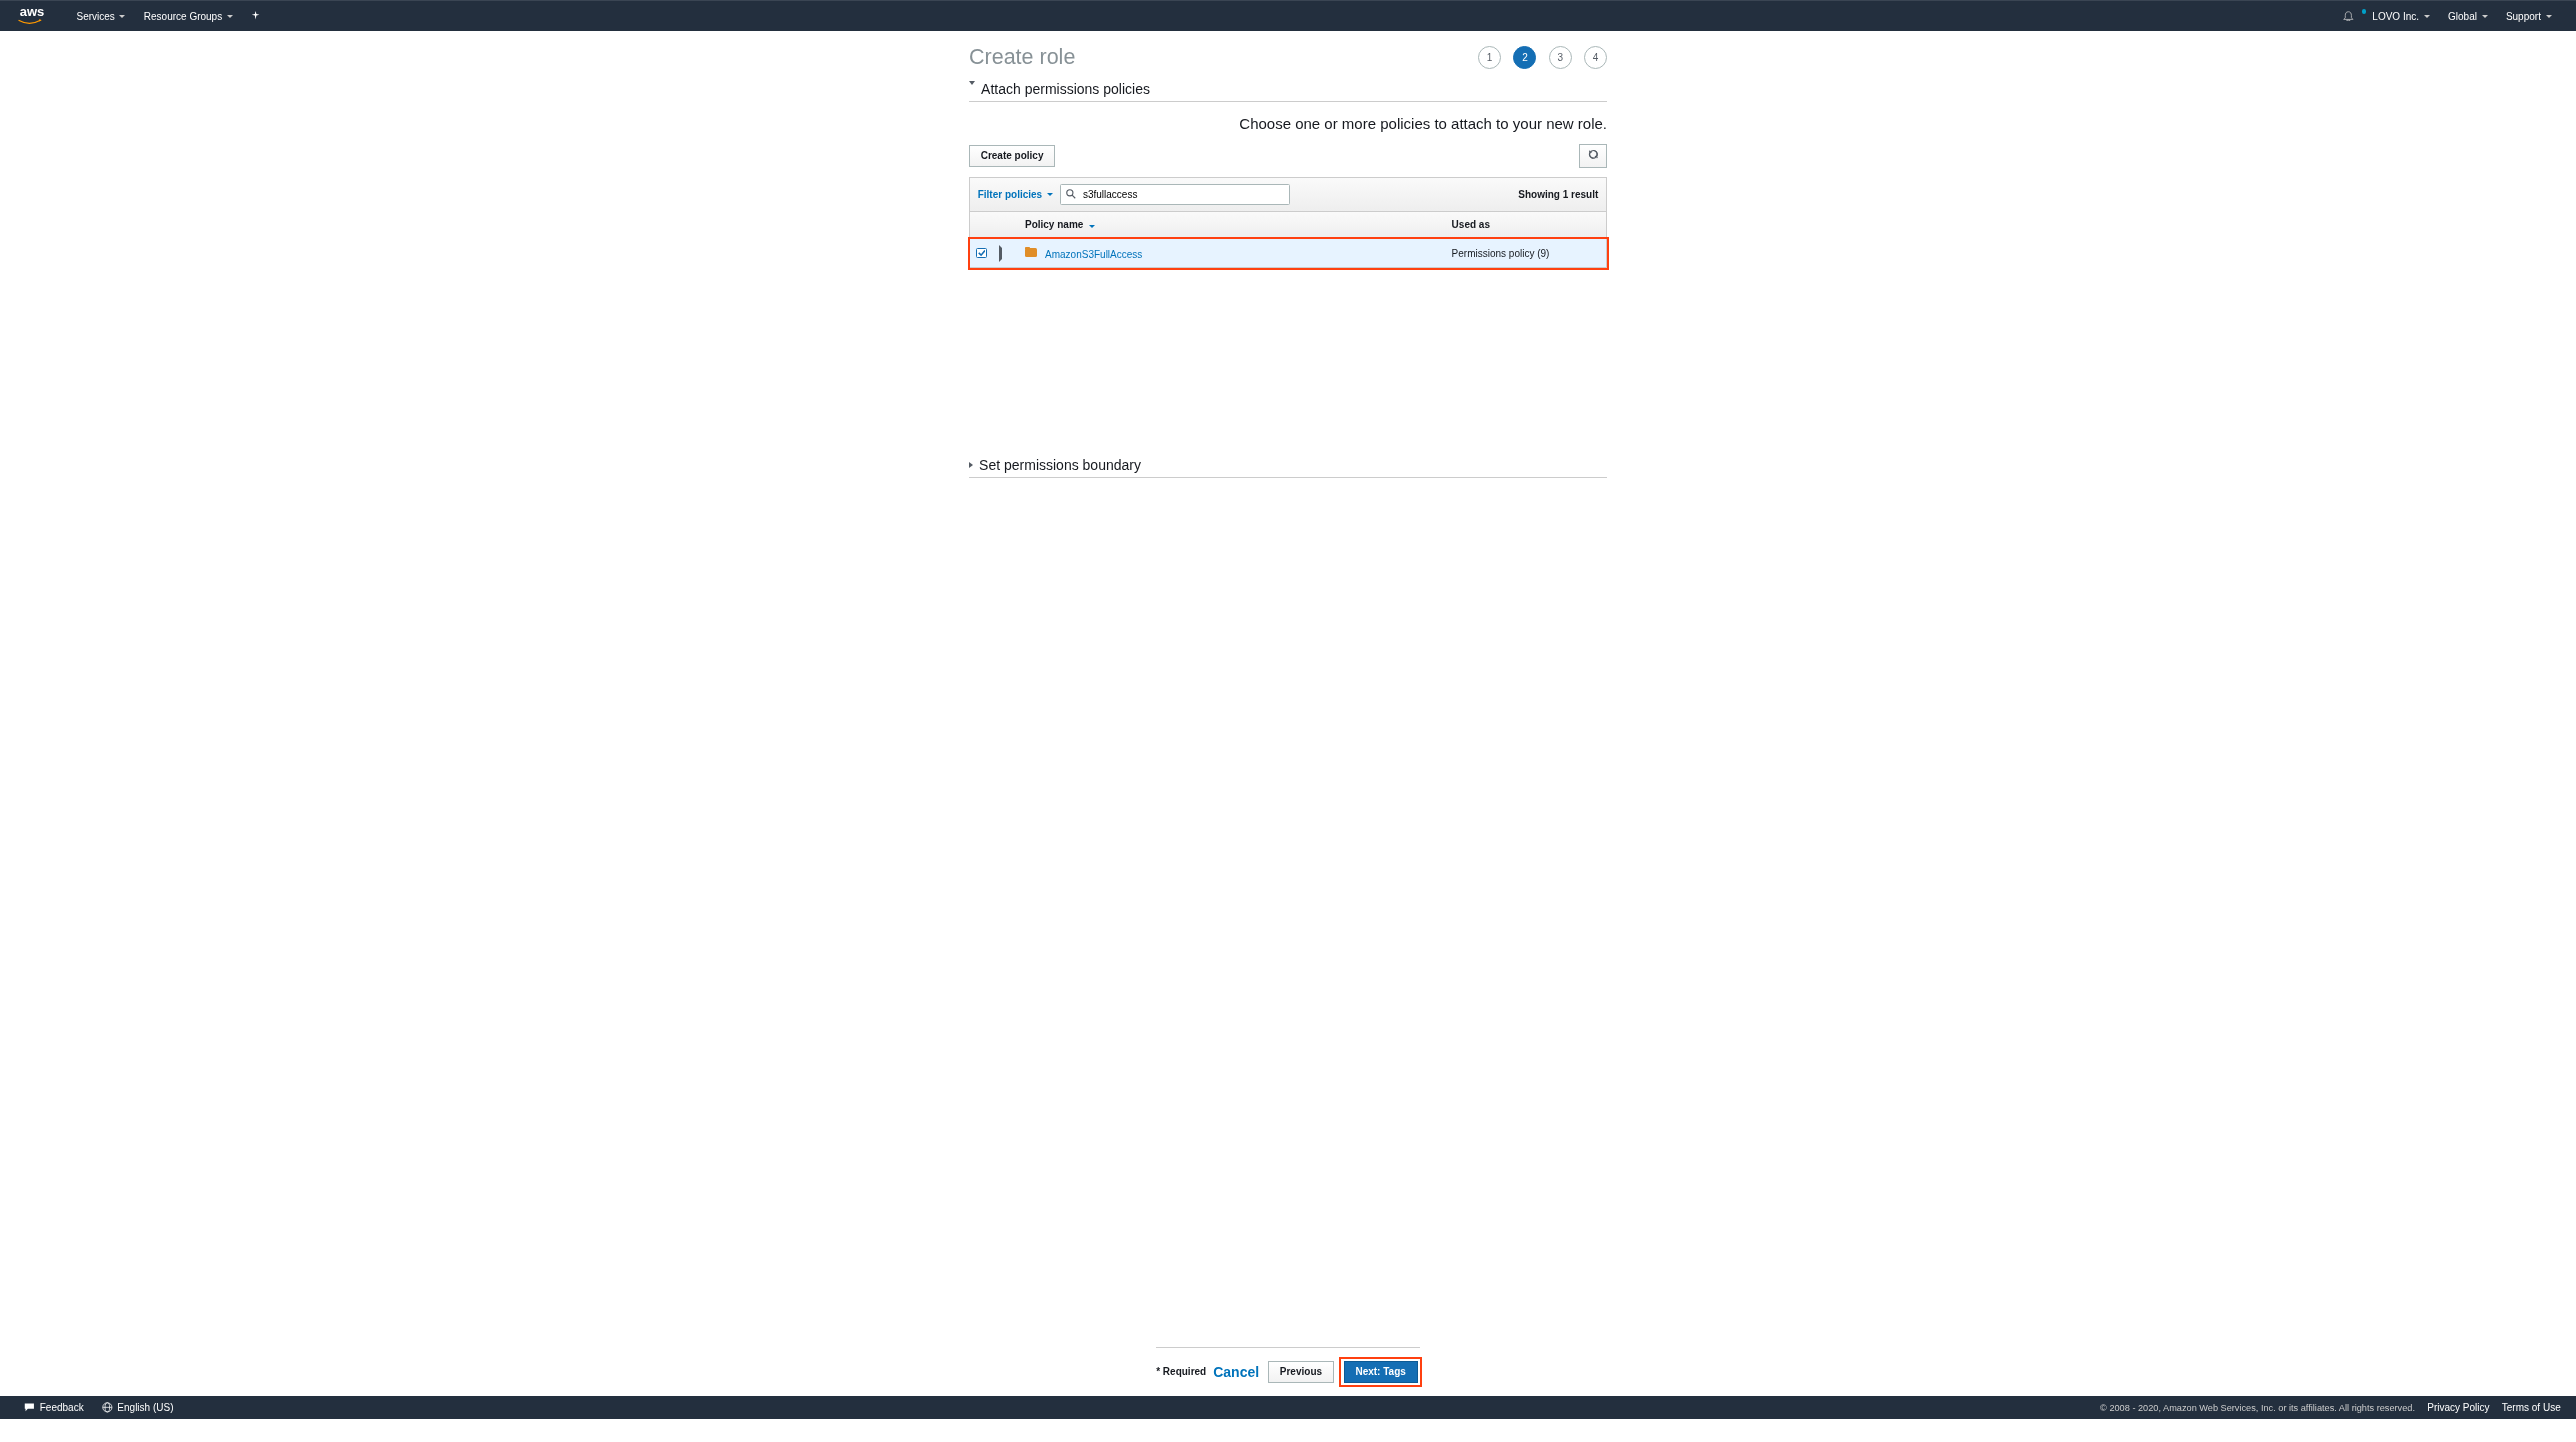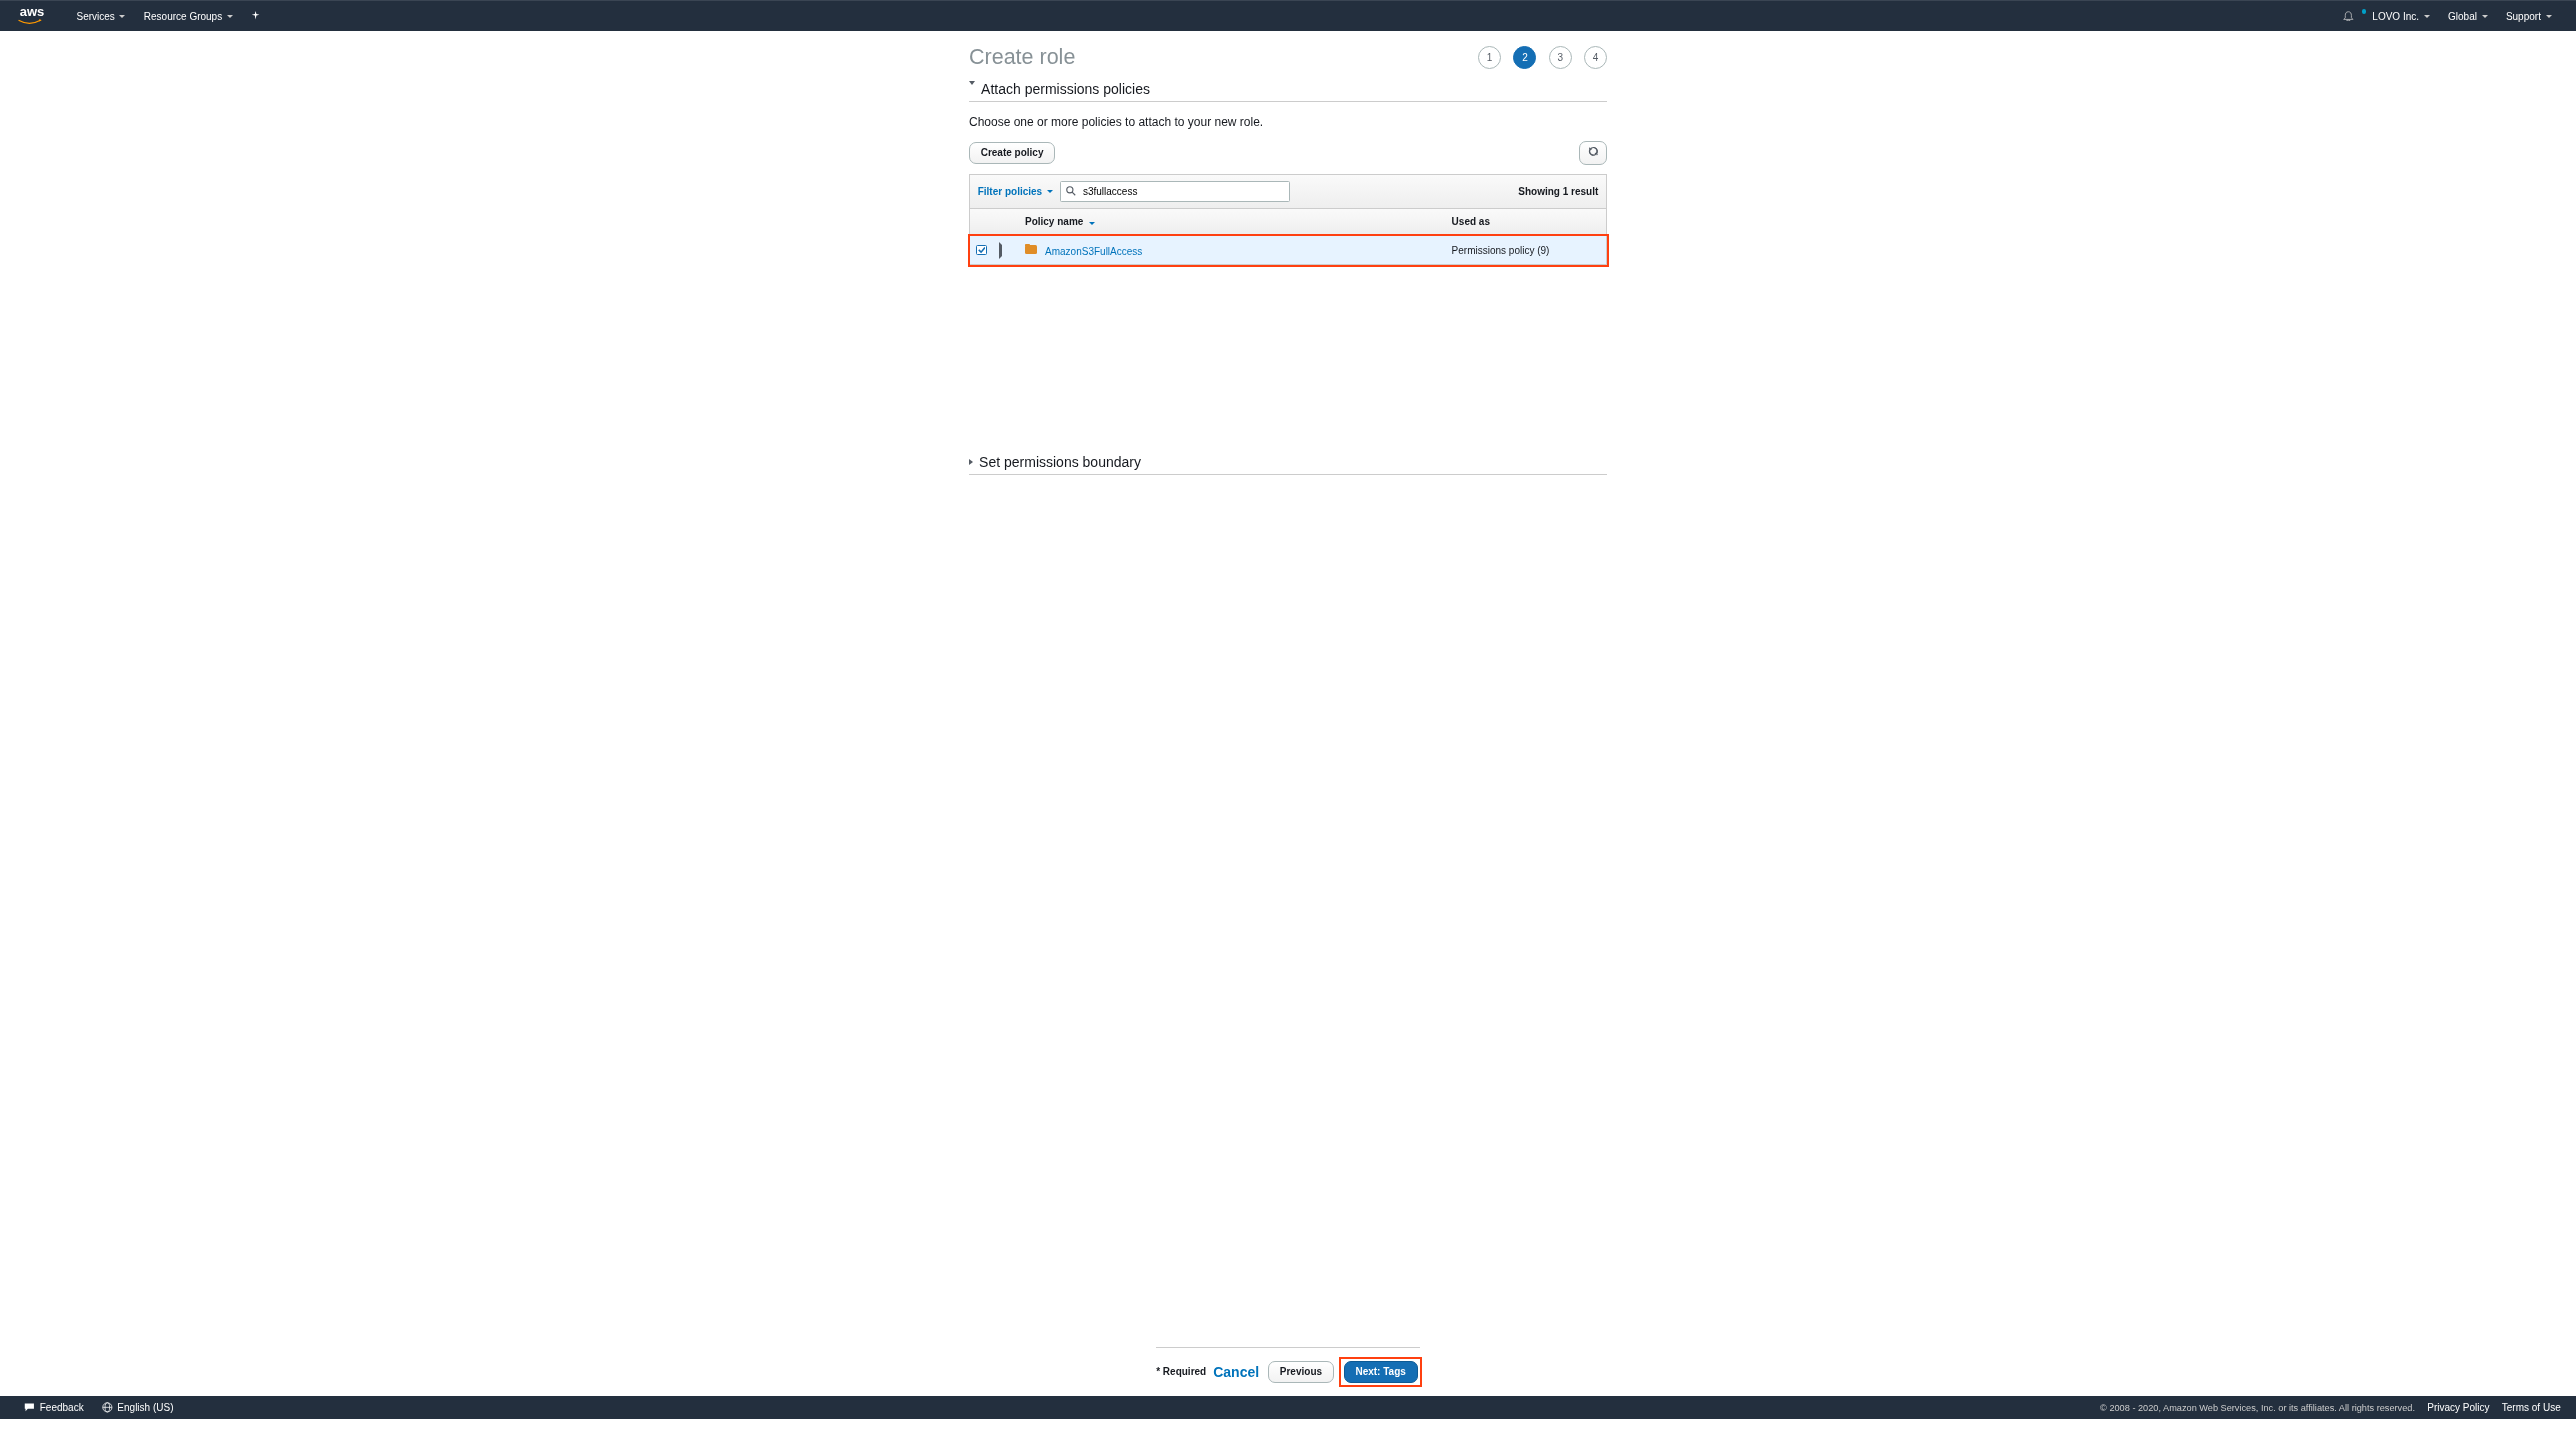--- a/index.html
+++ b/index.html
@@ -13,23 +13,23 @@
 .caret-down.white { border-top-color: #ccc; }
 .page { max-width: 638px; margin: 0 auto; padding: 14px 0 0 0; }
 .page-title { font-size: 21.5px; color: #879196; font-weight: 400; margin-bottom: 6.1px; display: flex; align-items: center; }
 .steps { display: flex; gap: 12.3px; margin-left: auto; }
 .step { width: 23px; height: 23px; border-radius: 50%; border: 0.8px solid #aab7b8; display: flex; align-items: center; justify-content: center; font-size: 10px; color: #545b64; cursor: pointer; }
 .step.active { background: #146eb4; border-color: #146eb4; color: #fff; }
 .section-header { display: flex; align-items: flex-start; gap: 6.1px; font-size: 14px; color: #16191f; padding: 4.6px 0; border-bottom: 0.8px solid #ccc; }
 .tri-down { width: 0; height: 0; border-left: 3.8px solid transparent; border-right: 3.8px solid transparent; border-top: 4.6px solid #545b64; }
 .tri-right { width: 0; height: 0; border-top: 3.8px solid transparent; border-bottom: 3.8px solid transparent; border-left: 4.6px solid #545b64; }
 .tri-right-sm { width: 0; height: 0; border-top: 3.1px solid transparent; border-bottom: 3.1px solid transparent; border-left: 3.8px solid #545b64; }
-.desc { font-size: 12px; color: #16191f; padding: 12.3px 0; }
+.desc { font-size: 15px; color: #16191f; padding: 12.3px 0; text-align: right; }
 .toolbar { display: flex; align-items: center; margin-bottom: 9.2px; }
-.btn { background: linear-gradient(#fff, #f2f2f2); border: 0.8px solid #aab7b8; border-radius: 7px; padding: 4.6px 10.7px; font-size: 10px; font-weight: 700; cursor: pointer; color: #16191f; }
+.btn { background: linear-gradient(#fff, #f2f2f2); border: 0.8px solid #aab7b8; border-radius: 0; padding: 4.6px 10.7px; font-size: 10px; font-weight: 700; cursor: pointer; color: #16191f; }
 .btn-icon { padding: 4.6px 7.7px; }
 .filter-bar { display: flex; align-items: center; padding: 6.1px 7.7px; background: linear-gradient(#fafafa, #eee); border: 0.8px solid #ccc; border-bottom: none; gap: 7.7px; }
 .filter-link { color: #0073bb; font-size: 10px; font-weight: 700; display: flex; align-items: center; gap: 4.6px; cursor: pointer; }
 .filter-link .caret-down { border-top-color: #0073bb; }
 .search-box { position: relative; width: 230px; }
 .search-box input { width: 100%; padding: 3.8px 6.1px 3.8px 21.5px; border: 0.8px solid #aab7b8; border-radius: 1.5px; font-size: 10px; }
 .search-box .mag { position: absolute; left: 5.4px; top: 50%; transform: translateY(-50%); }
 .result-count { margin-left: auto; font-weight: 700; font-size: 10px; }
 .table { width: 100%; border-collapse: collapse; border: 0.8px solid #ccc; }
 .table th { background: linear-gradient(#fafafa, #eee); text-align: left; font-size: 10px; font-weight: 700; padding: 7.7px 6.1px; border-bottom: 0.8px solid #ccc; }

